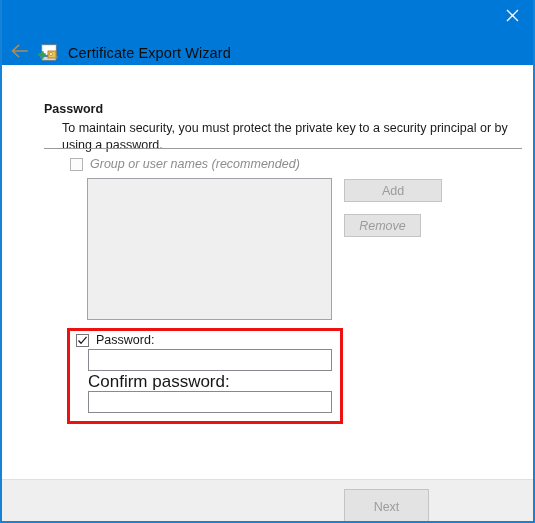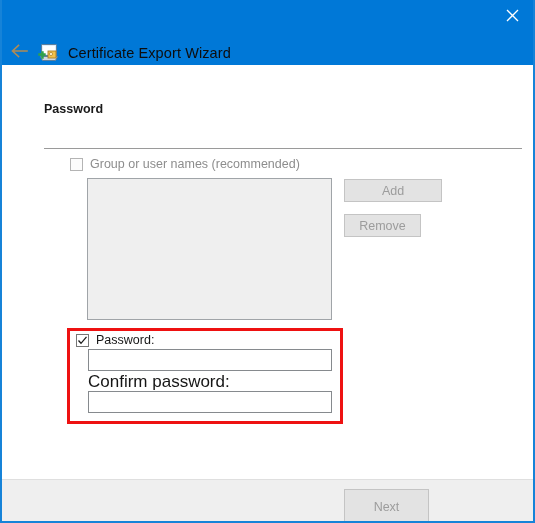--- a/index.html
+++ b/index.html
@@ -137,20 +137,21 @@
   }
   .cb.disabled {
     border-color: #b4b4b4;
     background: #fcfcfc;
   }
   .cb.checked svg { display: block; }
   .group-label {
     margin-left: 7px;
     font-size: 12.5px;
     color: #8d8d8d;
+    font-style: italic;
   }
 
   .listbox {
     position: absolute;
     left: 85px;
     top: 113px;
     width: 245px;
     height: 142px;
     box-sizing: border-box;
     background: #efefef;
@@ -182,20 +183,21 @@
     top: 114px;
     width: 98px;
     height: 23px;
   }
   .btn-remove {
     position: absolute;
     left: 342px;
     top: 149px;
     width: 77px;
     height: 23px;
+    font-style: italic;
   }
 
   
   .redbox {
     position: absolute;
     left: 65px;
     top: 263px;
     width: 276px;
     height: 96px;
     box-sizing: border-box;
@@ -310,20 +312,21 @@
         </svg>
       </span>
 
       <span class="wiz-title">Certificate Export Wizard</span>
     </div>
   </div>
 
   <div class="page">
 
     <div class="sec-heading">Password</div>
+    <div class="sec-desc">To maintain security, you must protect the private key to a security principal or by using a password.</div>
     <div class="divider"></div>
 
     <div class="group-row">
       <span class="cb disabled"></span>
       <span class="group-label">Group or user names (recommended)</span>
     </div>
 
     <div class="listbox"></div>
 
     <div class="btn disabled btn-add">Add</div>

